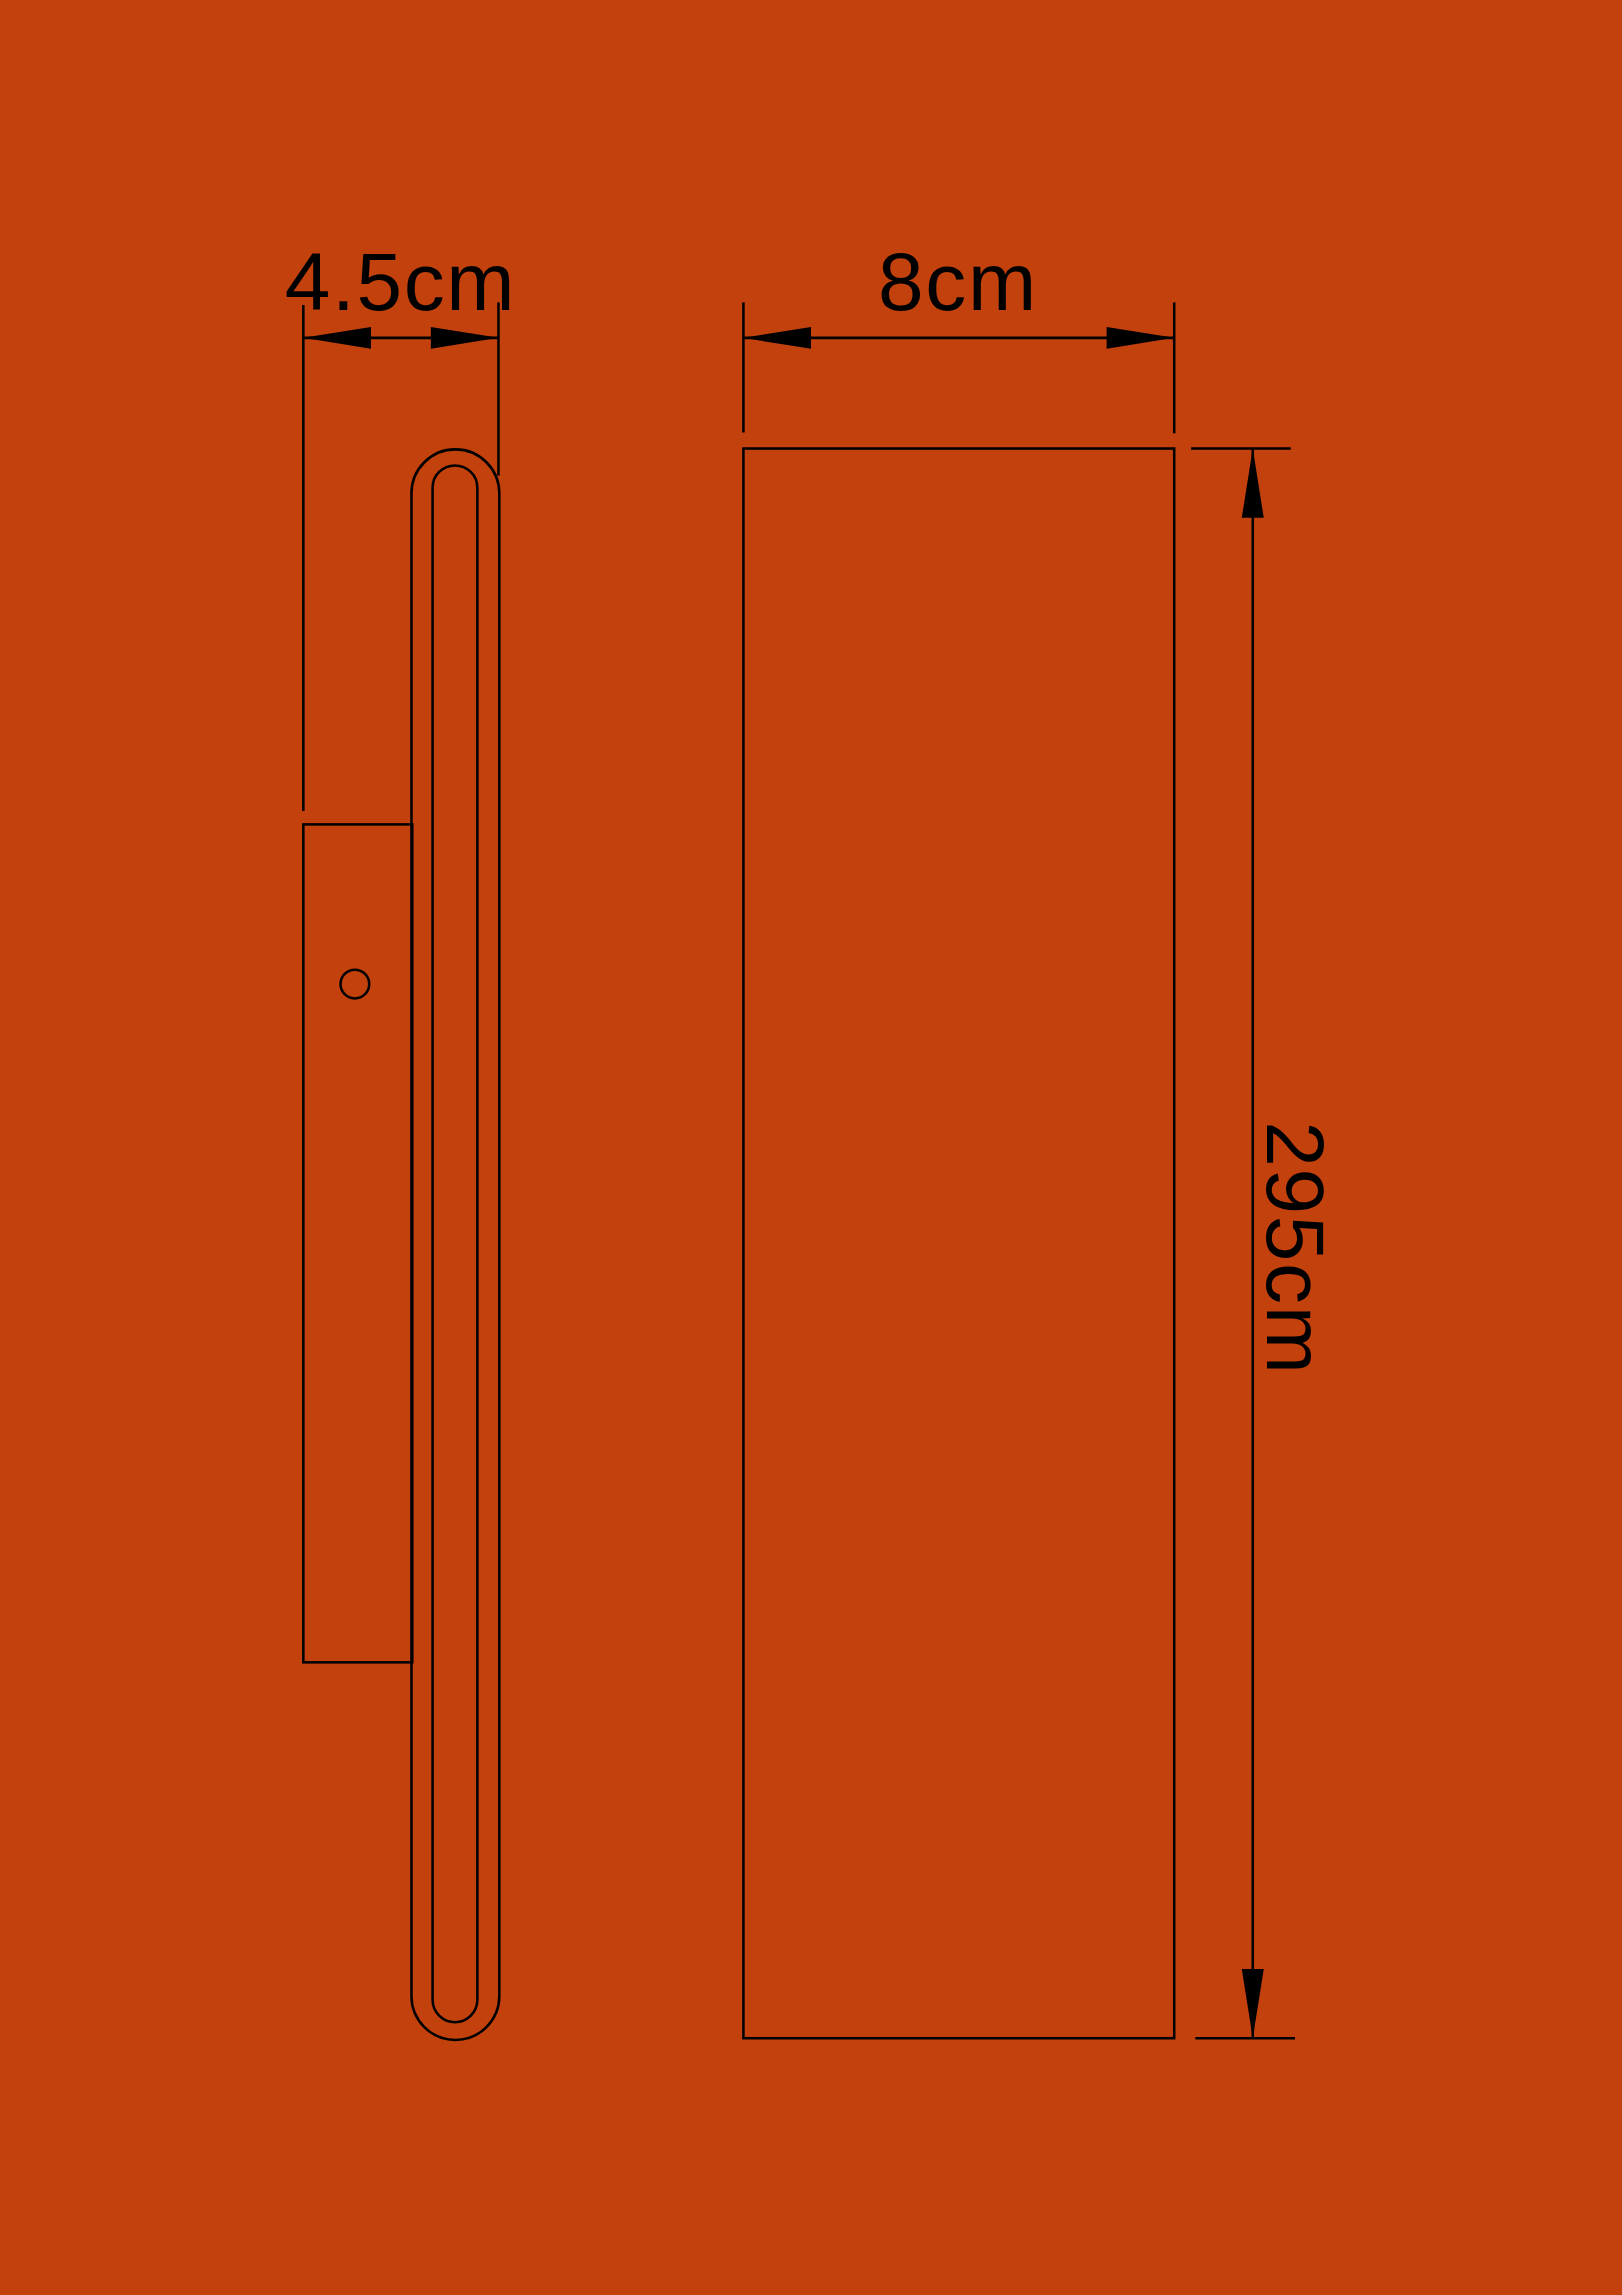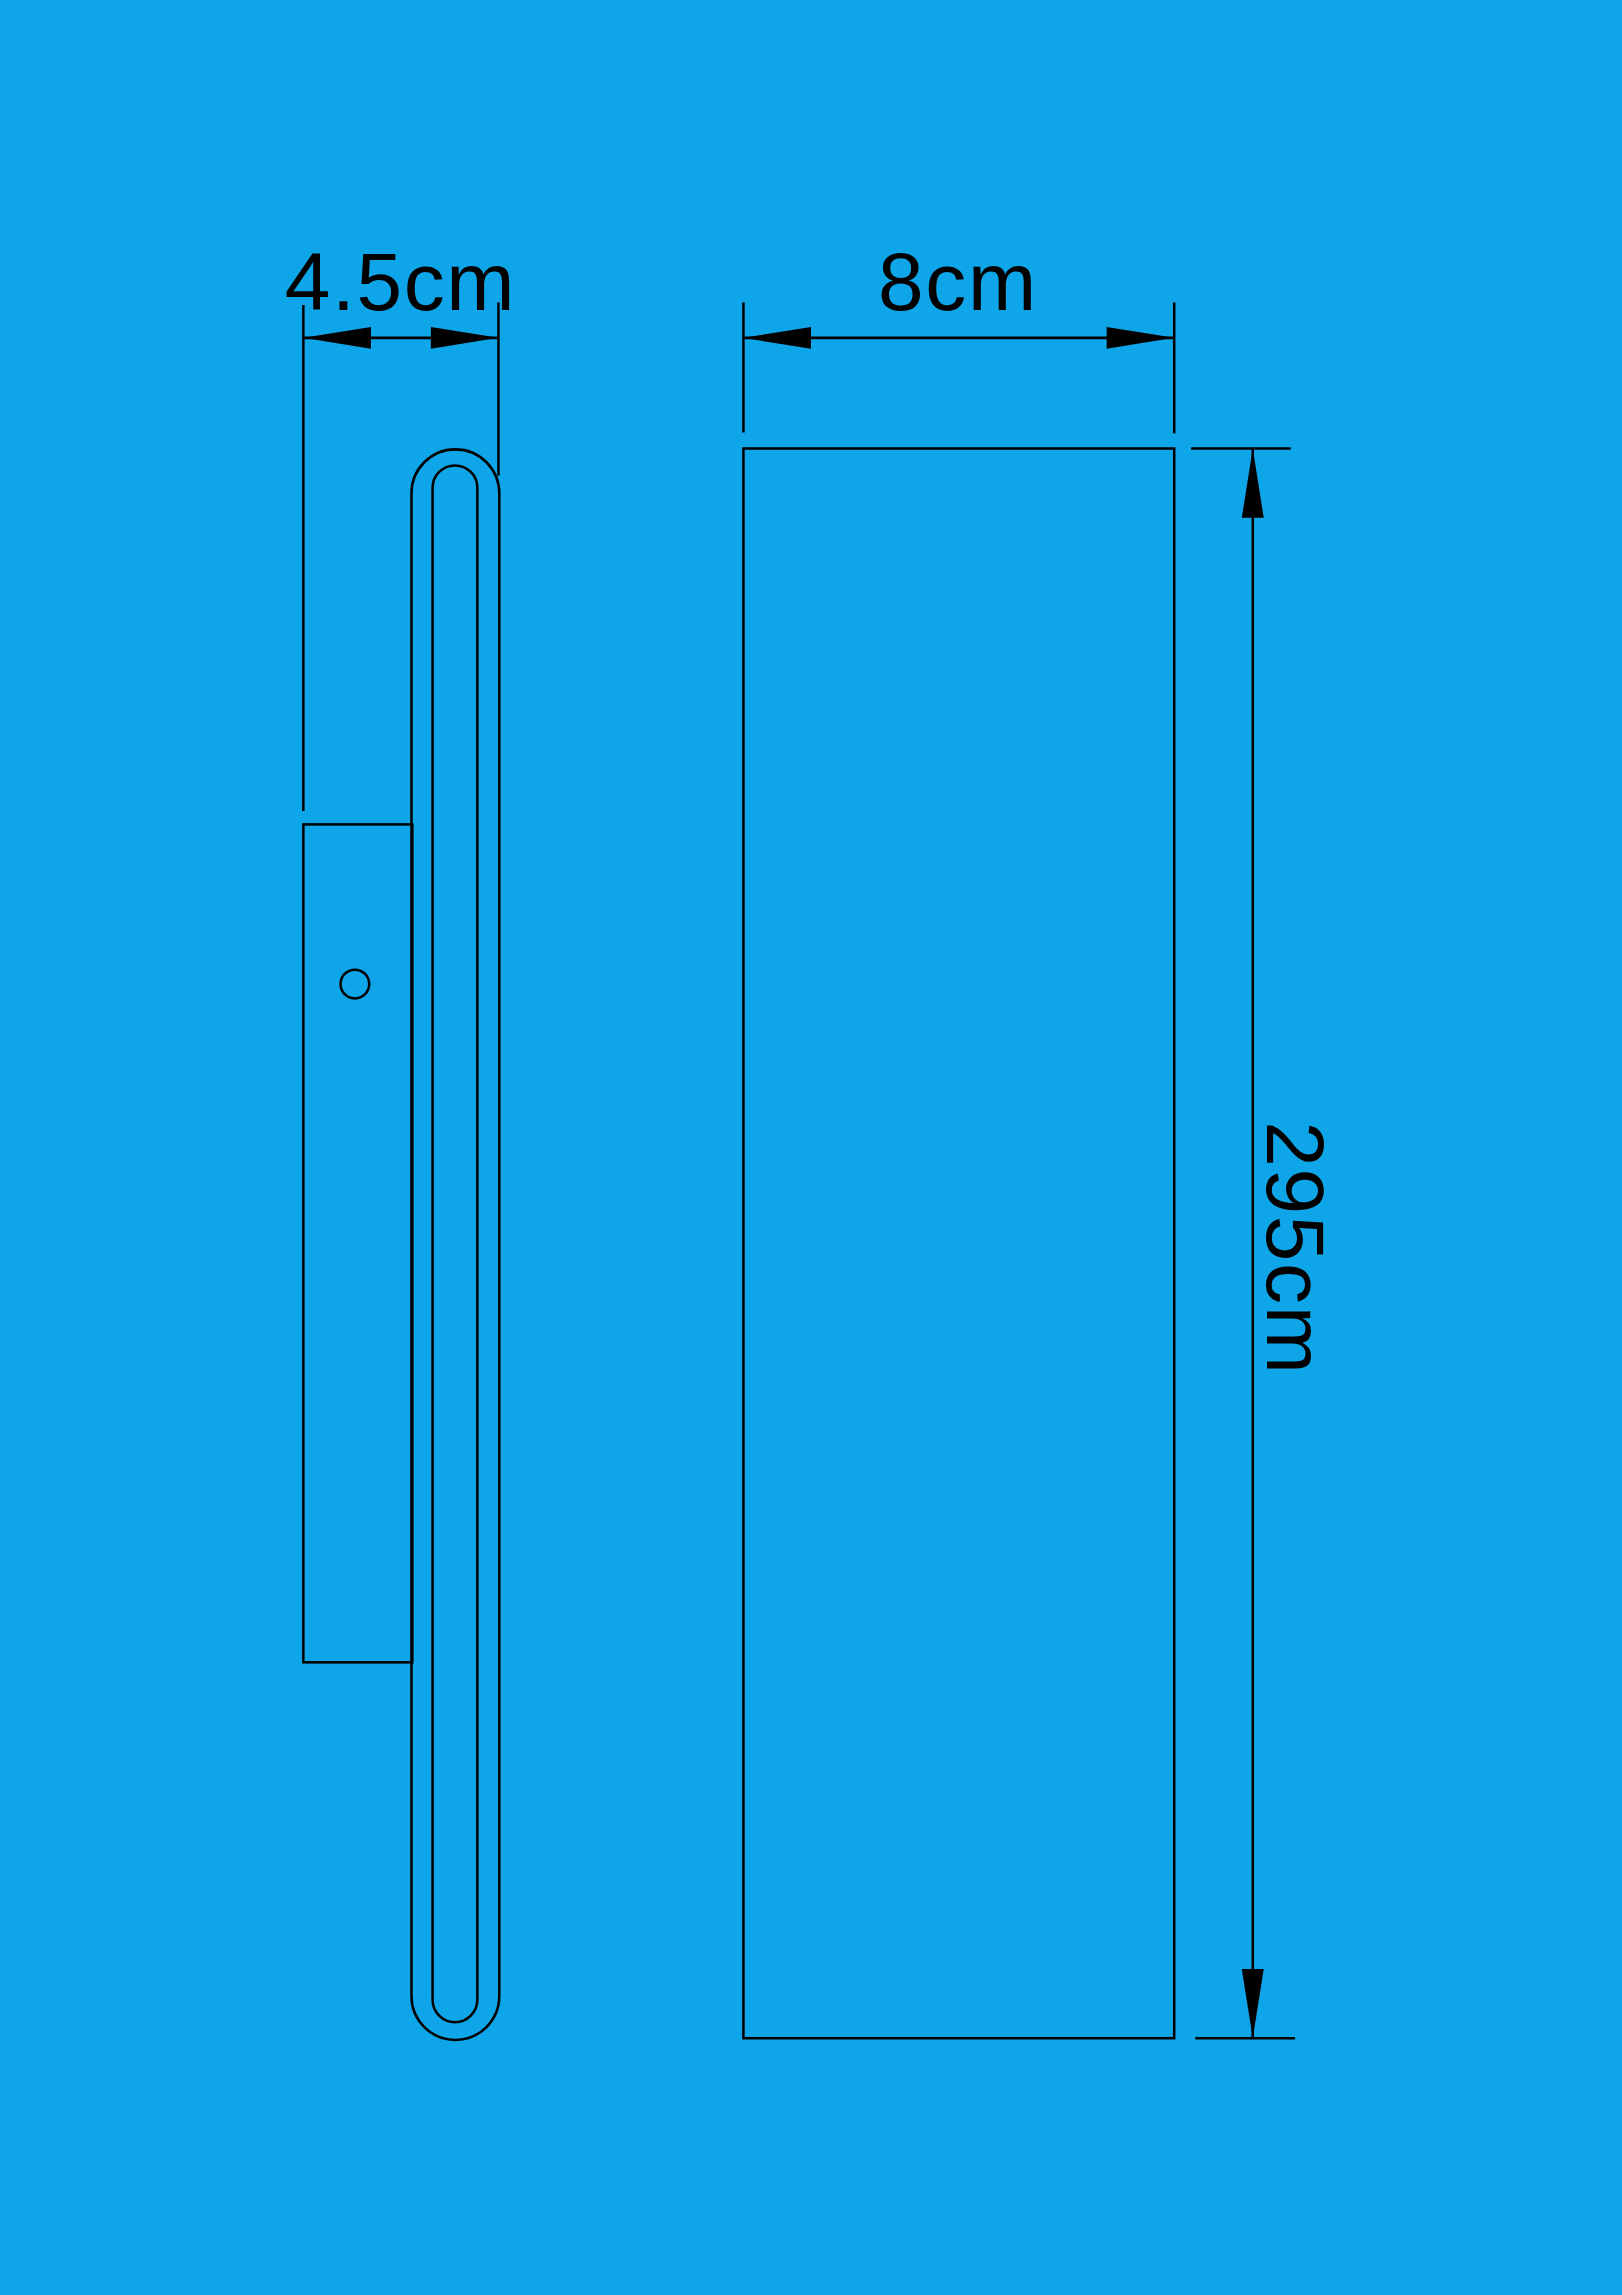--- a/index.html
+++ b/index.html
@@ -4,21 +4,21 @@
 <style>
   html, body {
     margin: 0;
     padding: 0;
     background: #ffffff;
   }
   .page {
     position: relative;
     width: 1622px;
     height: 2295px;
-    background: #0ea5e9;
+    background: #c2410c;
     overflow: hidden;
   }
   svg.drawing {
     display: block;
     width: 1622px;
     height: 2295px;
   }
   .outline {
     fill: none;
     stroke: #000000;

